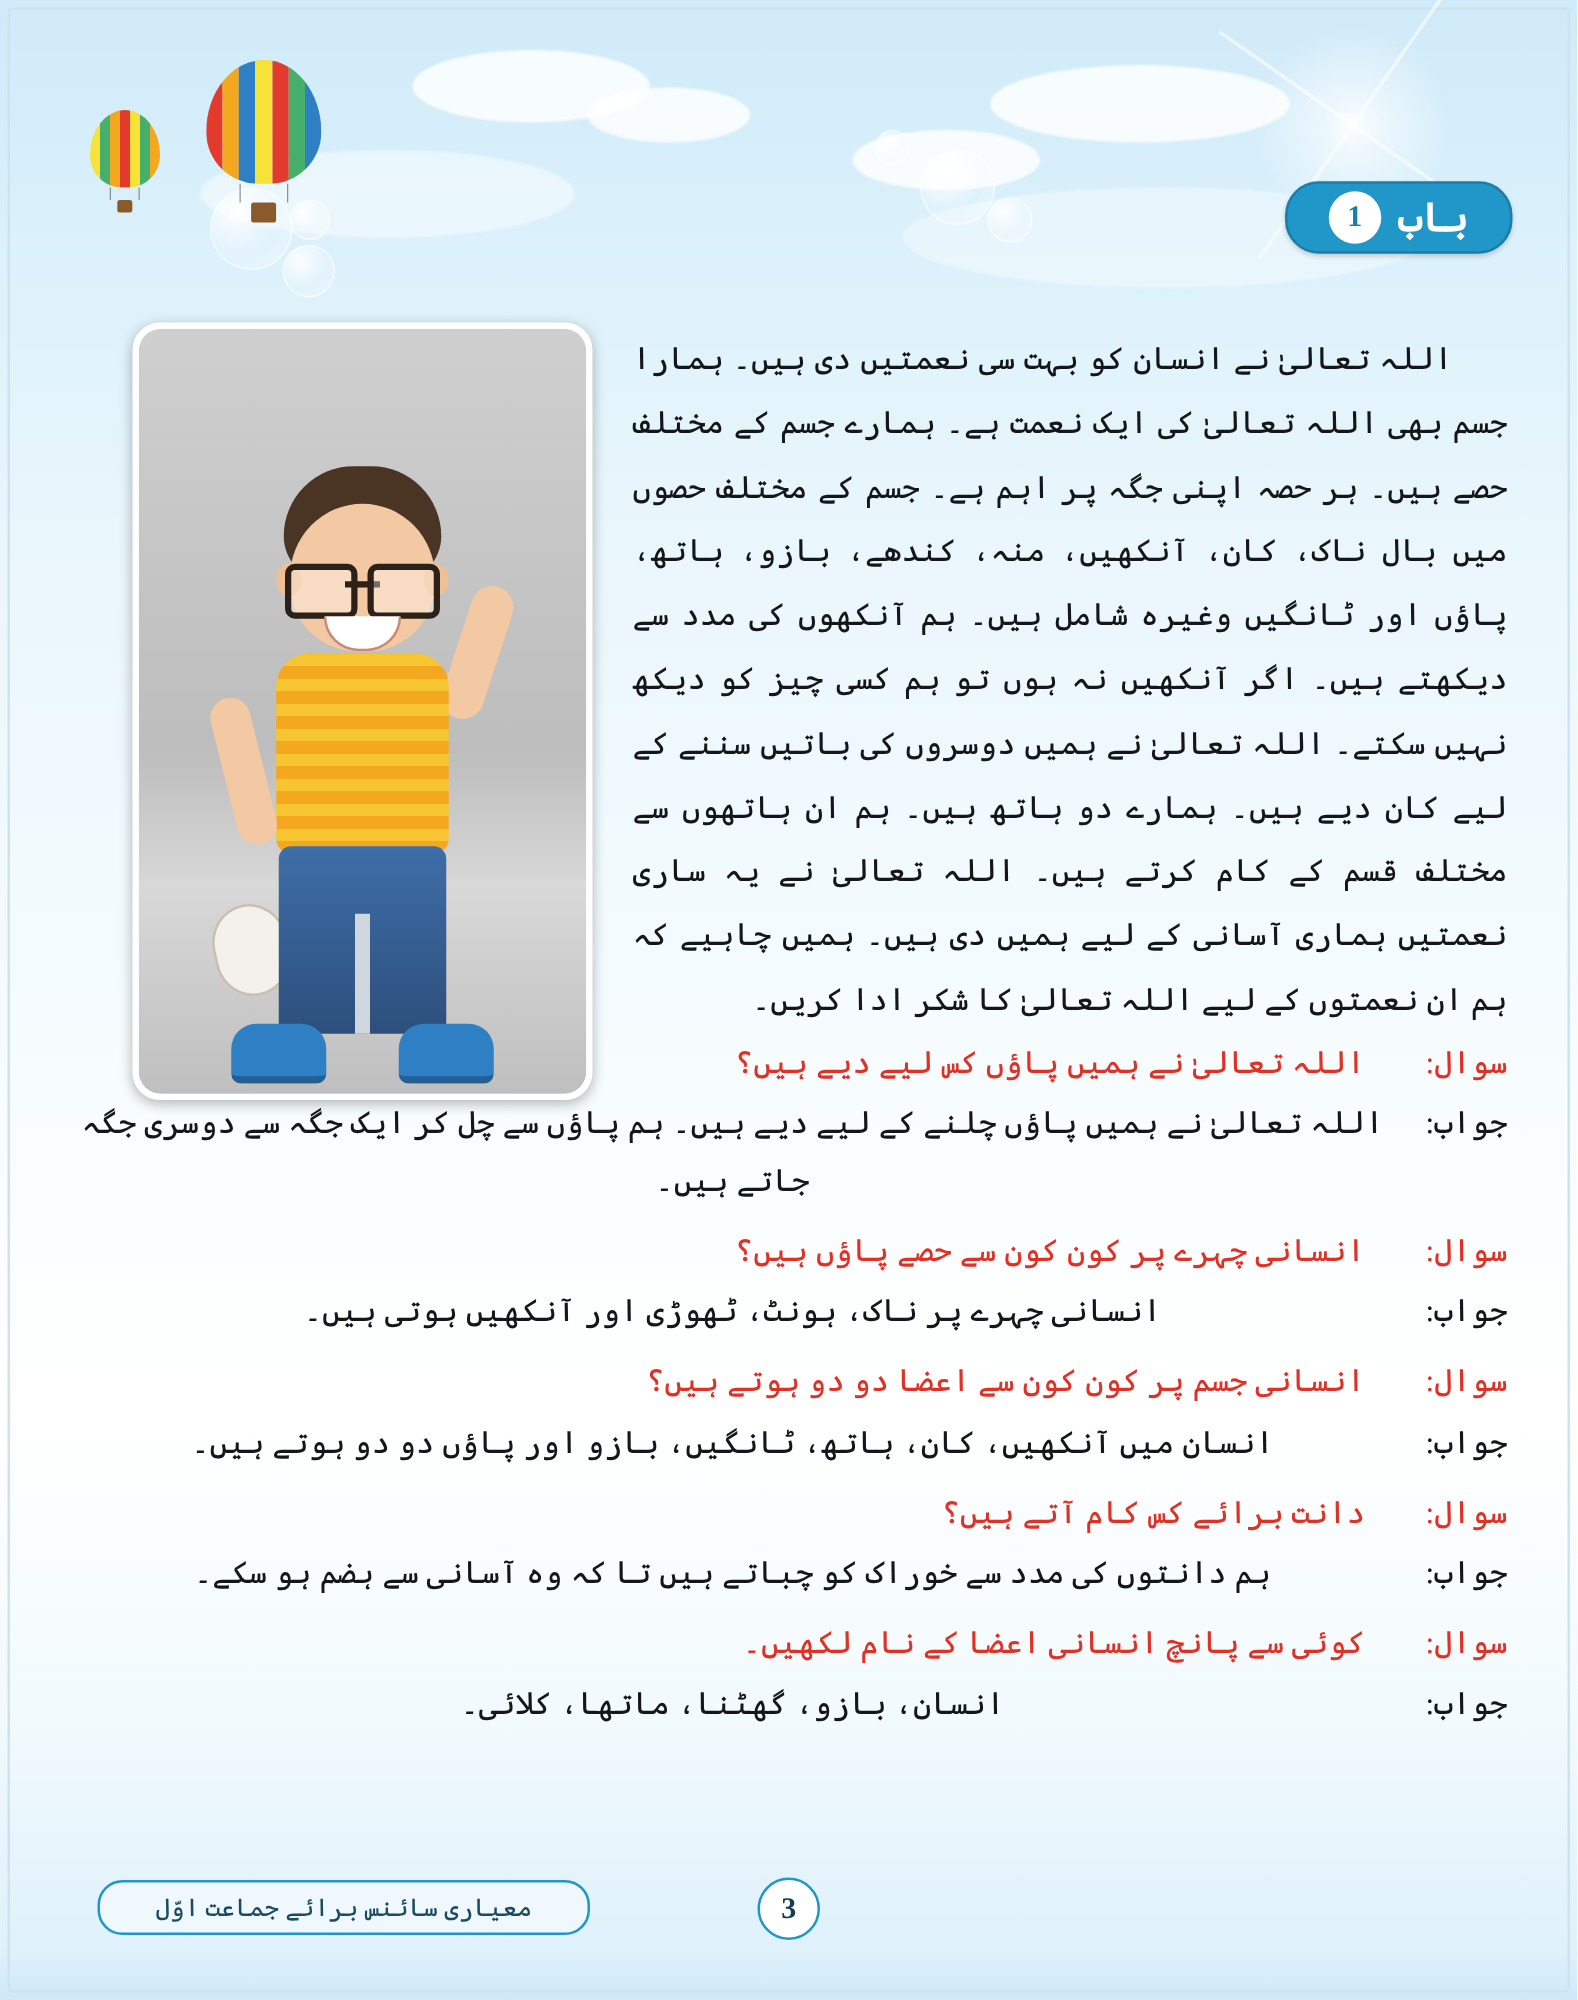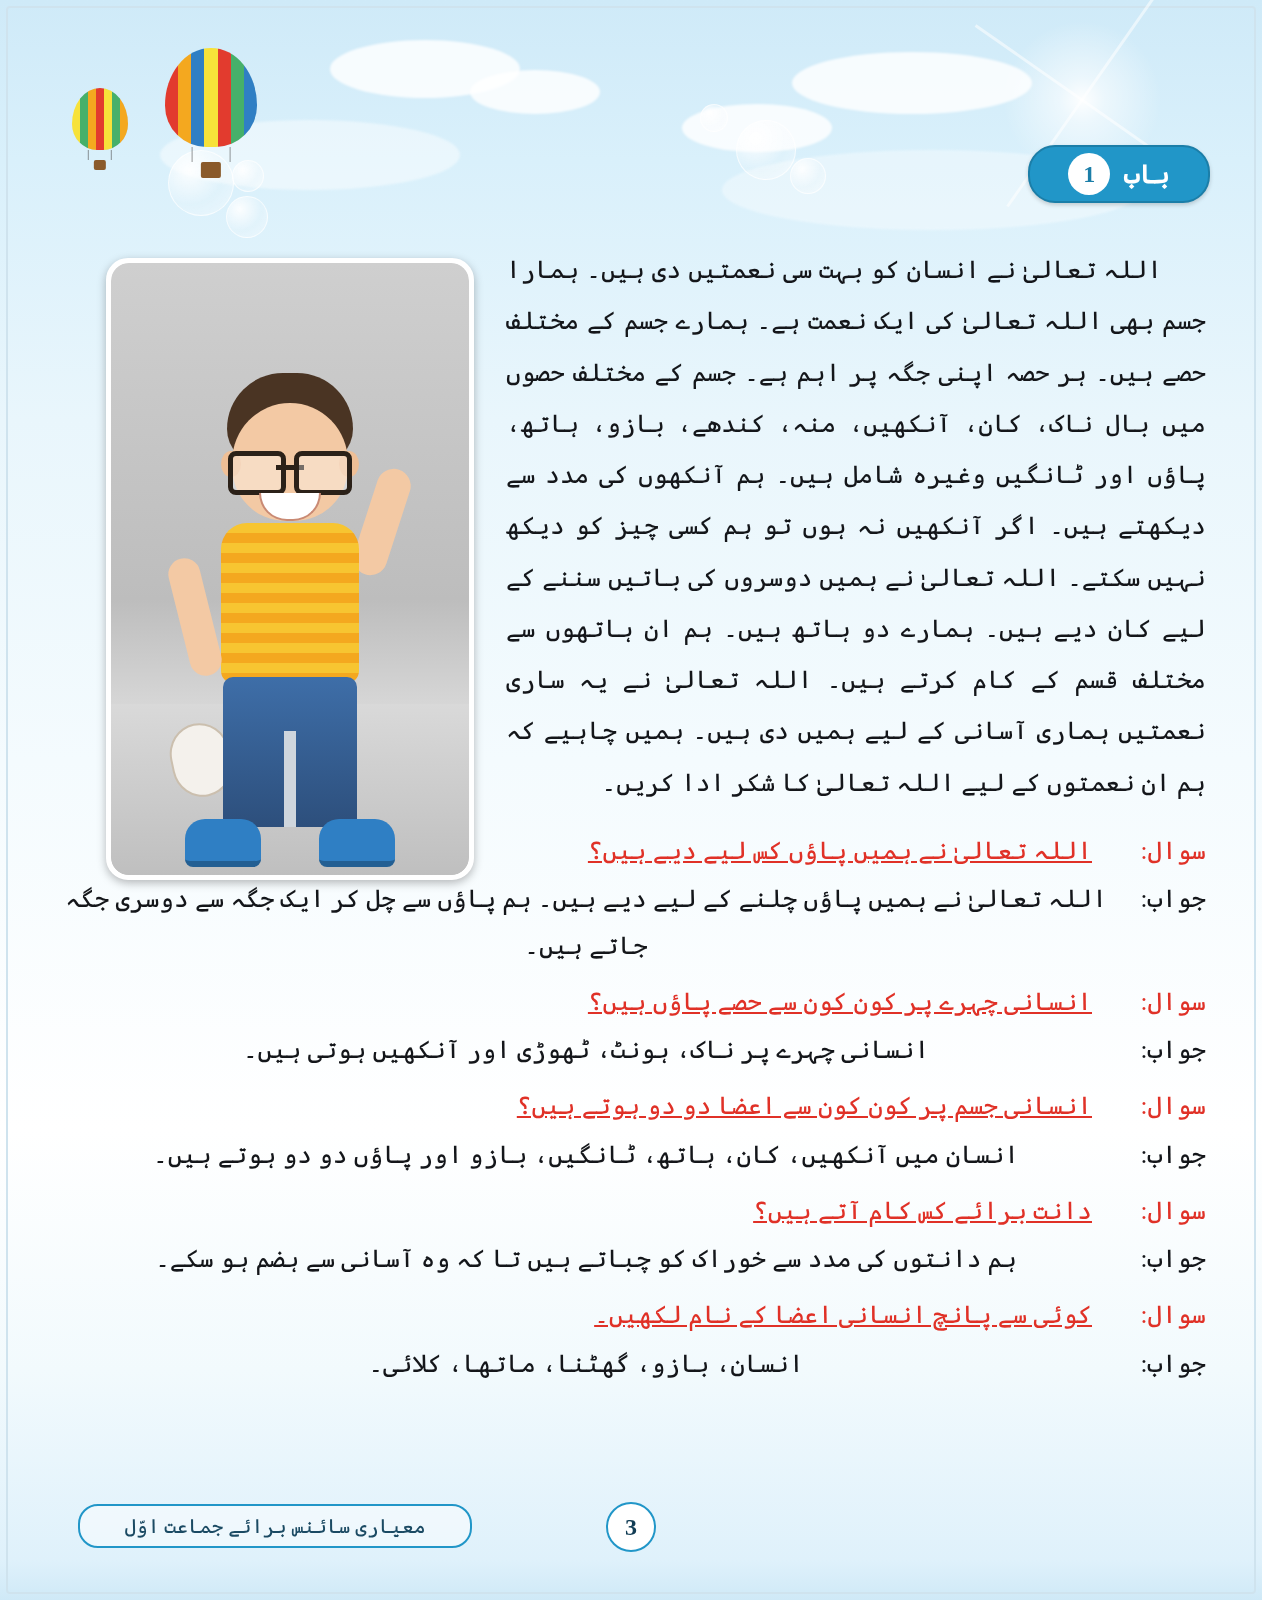--- a/index.html
+++ b/index.html
@@ -135,21 +135,21 @@
     border-radius: 27px;
     border: 2px solid #1b7ea8;
     display: flex;
     align-items: center;
     justify-content: center;
     gap: 14px;
     box-shadow: 0 2px 4px rgba(0,0,0,0.18);
   }
   .chapter-badge .label {
     color: #ffffff;
-    font-size: 26px;
+    font-size: 32px;
     font-weight: bold;
     letter-spacing: 1px;
   }
   .chapter-badge .num {
     width: 42px; height: 42px;
     background: #ffffff;
     border-radius: 50%;
     color: #1b7ea8;
     font-size: 24px;
     font-weight: bold;
@@ -261,21 +261,21 @@
   .boy .shoe-r { right: 20px; }
   .boy .ball {
     position: absolute; top: 376px; left: 6px; width: 56px; height: 70px;
     background: #f4f1ec; border: 2px solid #cbbfae; border-radius: 50% / 42%;
     transform: rotate(-12deg);
   }
 
   
   .intro {
     position: absolute;
-    top: 244px;
+    top: 262px;
     right: 56px;
     width: 700px;
     font-size: 25px;
     line-height: 2.05;
     color: #14161a;
     text-align: justify;
     text-align-last: right;
     direction: rtl;
   }
   .intro p { margin: 0; text-indent: 44px; }
@@ -297,21 +297,21 @@
     font-size: 25px;
     line-height: 1.85;
     color: #14161a;
   }
   .row .tag {
     flex: 0 0 auto;
     min-width: 76px;
   }
   .row .txt { flex: 1 1 auto; }
   .q .tag, .q .txt { color: #e03127; }
-  .q .txt { text-align: right; padding-right: 24px; text-decoration: underline; }
+  .q .txt { text-align: right; padding-right: 24px; }
   .a .txt { text-align: center; }
   .a { margin-top: 2px; }
 
   
   .footer-pill {
     position: absolute;
     bottom: 52px;
     left: 78px;
     width: 390px;
     height: 40px;

